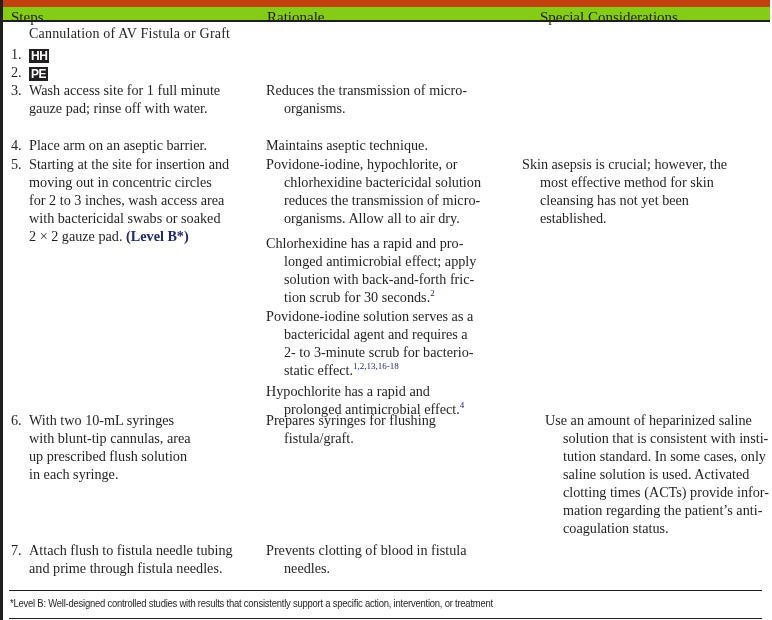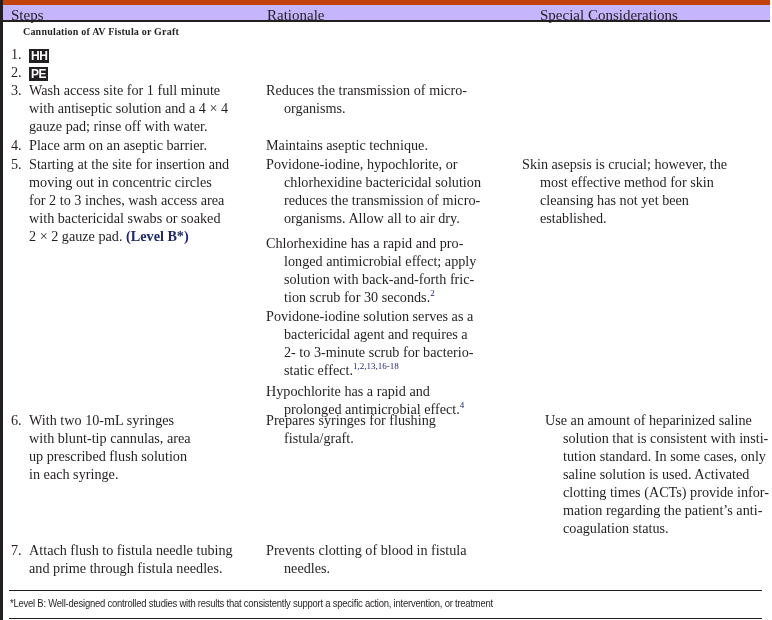--- a/index.html
+++ b/index.html
@@ -19,44 +19,44 @@
     .left-rule {
       position: absolute;
       left: 0; top: 0;
       width: 3px; height: 620px;
       background: #231f20;
     }
     .header {
       position: absolute;
       left: 3px; top: 0;
       width: 767px; height: 22px;
-      background: #c4b5fd;
-      border-top: 5px solid #c2410c;
+      background: #84cc16;
+      border-top: 7px solid #c2410c;
       border-bottom: 2px solid #231f20;
       box-sizing: border-box;
     }
     .header .col-head {
       position: absolute;
       top: 2px;
       font-size: 15px;
       line-height: 17px;
     }
     .h-steps { left: 8px; }
     .h-rationale { left: 264px; }
     .h-special { left: 519px; margin-left: 18px; }
 
     .cell {
       position: absolute;
       line-height: 18px;
     }
     .section-title {
       position: absolute;
-      left: 23px; top: 26px;
-      font-weight: bold;
-      font-size: 10px;
+      left: 29px; top: 26px;
+      font-weight: normal;
+      font-size: 14px;
       letter-spacing: 0.2px;
     }
     .step {
       position: absolute;
       left: 11px;
       width: 245px;
     }
     .step .num {
       position: absolute;
       left: 0; top: 0;
@@ -145,21 +145,20 @@
 
 <div class="step cell" style="top:63px;">
   <span class="num">2.</span>
   <span class="txt"><span class="badge">PE</span></span>
 </div>
 
 <div class="step cell" style="top:81px;">
   <span class="num">3.</span>
   <span class="txt">
     <span class="line">Wash access site for 1 full minute</span>
-    <span class="line">with antiseptic solution and a 4 × 4</span>
     <span class="line">gauze pad; rinse off with water.</span>
   </span>
 </div>
 <div class="rat cell" style="top:81px;">
   <span class="line">Reduces the transmission of micro-</span>
   <span class="line indent">organisms.</span>
 </div>
 
 <div class="step cell" style="top:136px;">
   <span class="num">4.</span>

